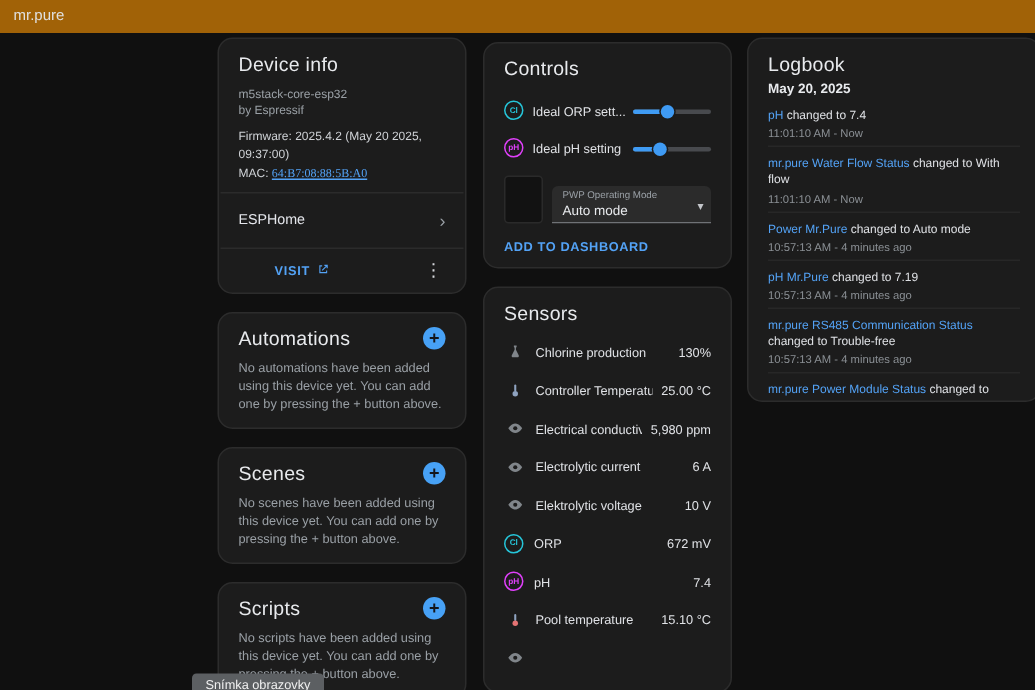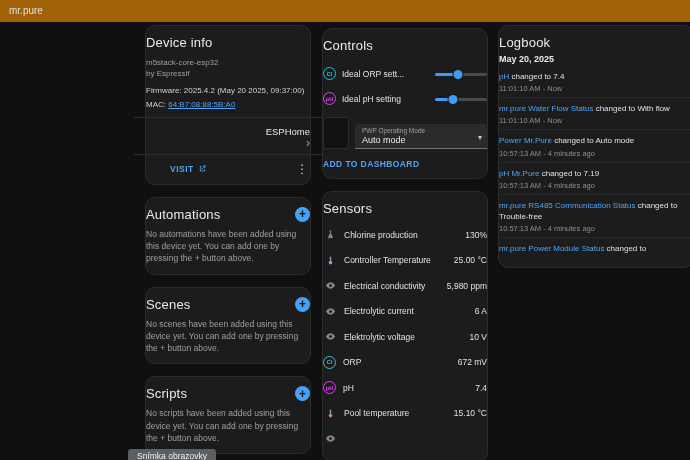--- a/index.html
+++ b/index.html
@@ -12,39 +12,39 @@
   .toolbar{position:absolute;left:0;top:0;right:0;height:22px;background:#a16207;}
   .toolbar .title{position:absolute;left:9px;top:5px;font-size:10px;color:#e0e0e0;}
 
   .col{position:absolute;display:flex;flex-direction:column;gap:12px;}
   .col1{left:145px;top:25px;width:166px;}
   .col2{left:322px;top:28px;width:166px;}
   .col3{left:498px;top:25px;width:196px;}
 
   .card{
     background:#1c1c1c;border:1px solid #2c2c2c;border-radius:10px;
-    padding:9px 0;box-sizing:border-box;
+    padding:9px 13px;box-sizing:border-box;
   }
   .card-title{font-size:13px;font-weight:500;color:#e8eaed;letter-spacing:.2px;}
   .card-head{display:flex;align-items:center;justify-content:space-between;margin-bottom:6px;gap:48px;}
   .empty-text{font-size:8.5px;line-height:1.45;color:#9aa0a6;margin-top:4px;}
 
   .plus-btn{
     width:15px;height:15px;border-radius:50%;background:#47a1f5;color:#14161a;
     display:flex;align-items:center;justify-content:center;
     font-size:12px;font-weight:bold;line-height:1;cursor:pointer;flex:0 0 auto;
   }
 
   
   .di-line{font-size:8px;line-height:1.4;color:#9aa0a6;}
   .di-fw{font-size:8px;line-height:1.4;color:#cfd2d6;margin-top:6px;}
   .di-mac{font-size:8px;margin-top:3px;color:#cfd2d6;}
-  .di-mac a{color:#53a2f5;text-decoration:underline;cursor:pointer;}
+  .di-mac a{color:#53a2f5;text-decoration:underline;cursor:pointer;font-family:Liberation Serif, serif;}
   .hr{border-top:1px solid #2b2b2b;margin:8px -12px;}
-  .integration-row{display:flex;align-items:flex-end;height:20px;cursor:pointer;flex-direction:column;}
+  .integration-row{display:flex;align-items:center;height:20px;cursor:pointer;}
   .integration-row .name{font-size:9.5px;color:#e4e6eb;}
   .chevron{margin-left:auto;color:#9aa0a6;font-size:12px;line-height:1;}
   .di-footer{display:flex;align-items:center;justify-content:space-between;margin-top:2px;margin-left:24px;}
   .visit-link{display:flex;align-items:center;gap:4px;color:#53a2f5;font-size:8.5px;font-weight:bold;letter-spacing:.5px;cursor:pointer;}
   .kebab{color:#d4d6da;font-size:12px;line-height:1;cursor:pointer;padding:0 2px;}
 
   
   .ctl-row{display:flex;align-items:center;height:25px;}
   .ctl-label{flex:1;font-size:8.5px;color:#e0e2e6;margin-left:6px;white-space:nowrap;overflow:hidden;}
   .badge-icon{

